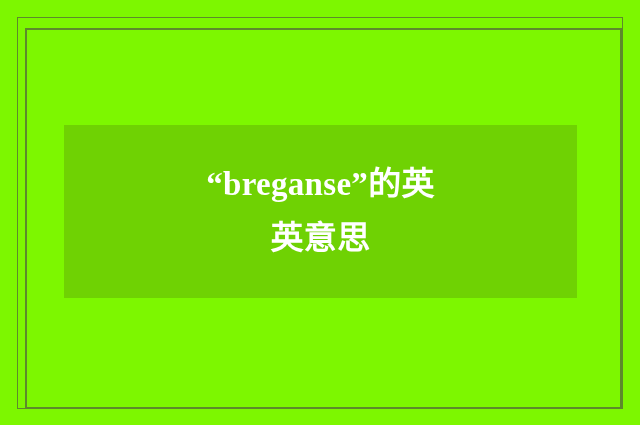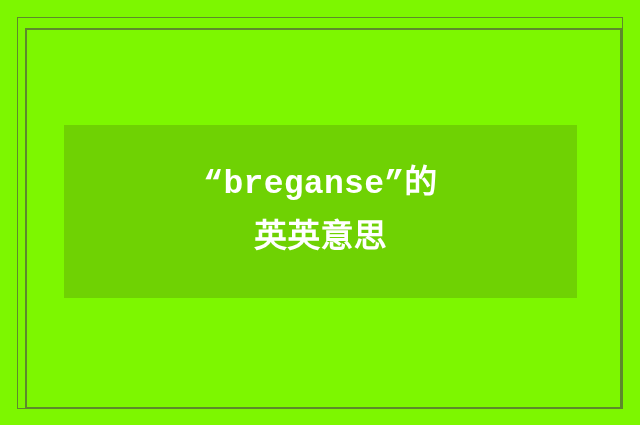--- a/index.html
+++ b/index.html
@@ -65,21 +65,21 @@
     color: #ffffff;
     font-weight: bold;
     font-size: 33px;
     line-height: 1.62;
     text-align: center;
     letter-spacing: 0.3px;
     width: 260px;
     word-wrap: break-word;
     overflow-wrap: break-word;
     white-space: normal;
-    font-family: Liberation Mono, monospace;
+    font-family: Liberation Serif, serif;
   }
 </style>
 </head>
 <body>
 
 <div id="card">
 
   <div id="frame-outer"></div>
   <div id="frame-inner"></div>
 

